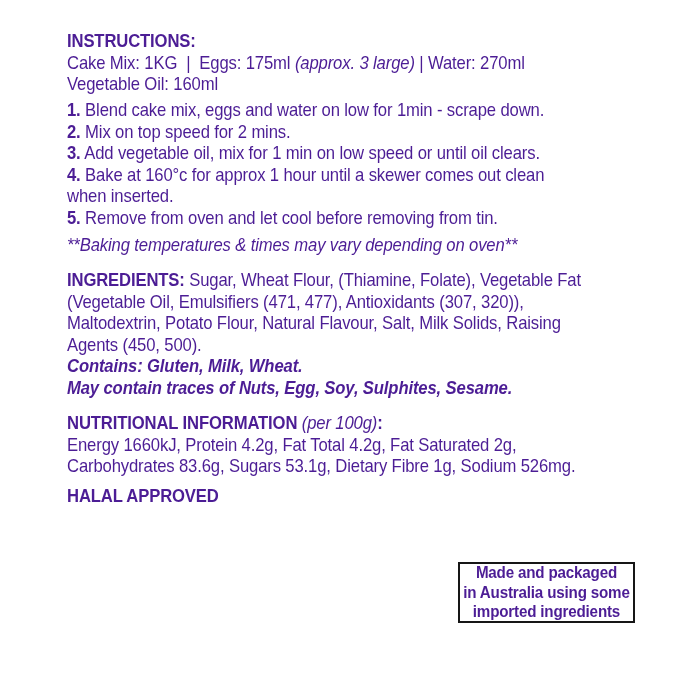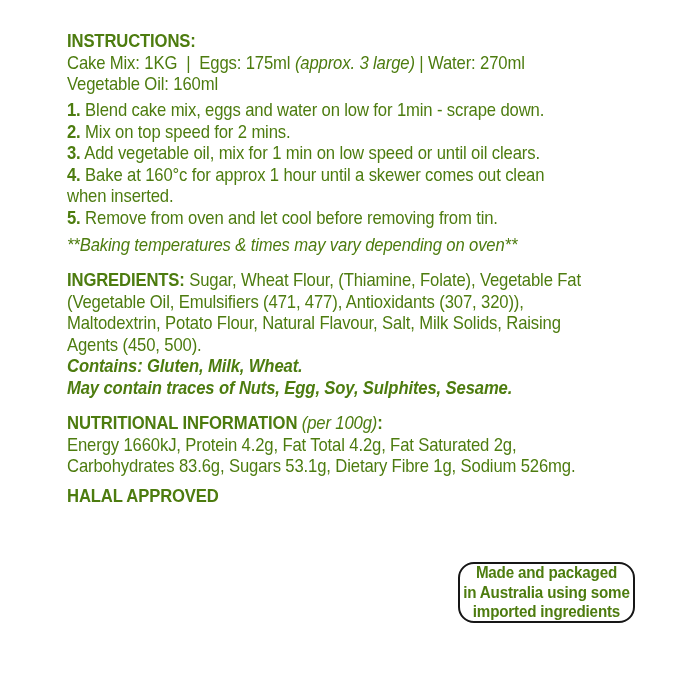--- a/index.html
+++ b/index.html
@@ -2,21 +2,21 @@
 <html><head>
 <meta charset="utf-8">
 <style>
   html,body{margin:0;padding:0;background:#ffffff;}
   .page{
     position:relative;
     width:700px;height:700px;
     background:#ffffff;
     overflow:hidden;
     font-family:"Liberation Sans",sans-serif;
-    color:#4d7c0f;
+    color:#4c1d95;
   }
   .doc{
     position:absolute;
     left:67px;top:30px;
     width:655px;
     transform:scaleX(0.90);
     transform-origin:0 0;
     font-size:18.5px;
     line-height:21.5px;
     letter-spacing:-0.15px;
@@ -33,21 +33,21 @@
   .s-b{font-weight:bold;font-style:normal;}
   .s-i{font-weight:normal;font-style:italic;}
   .s-bi{font-weight:bold;font-style:italic;}
   
   .origin-box{
     position:absolute;
     left:458px;top:562px;
     width:177px;height:61px;
     box-sizing:border-box;
     border:2.5px solid #161616;
-    border-radius:16px;
+    border-radius:0;
     display:flex;align-items:center;justify-content:center;
     background:#ffffff;
   }
   .origin-inner{
     font-size:16.5px;line-height:19.5px;
     font-weight:bold;text-align:center;
     letter-spacing:-0.2px;
     transform:scaleX(0.92);
     transform-origin:center;
     white-space:nowrap;

